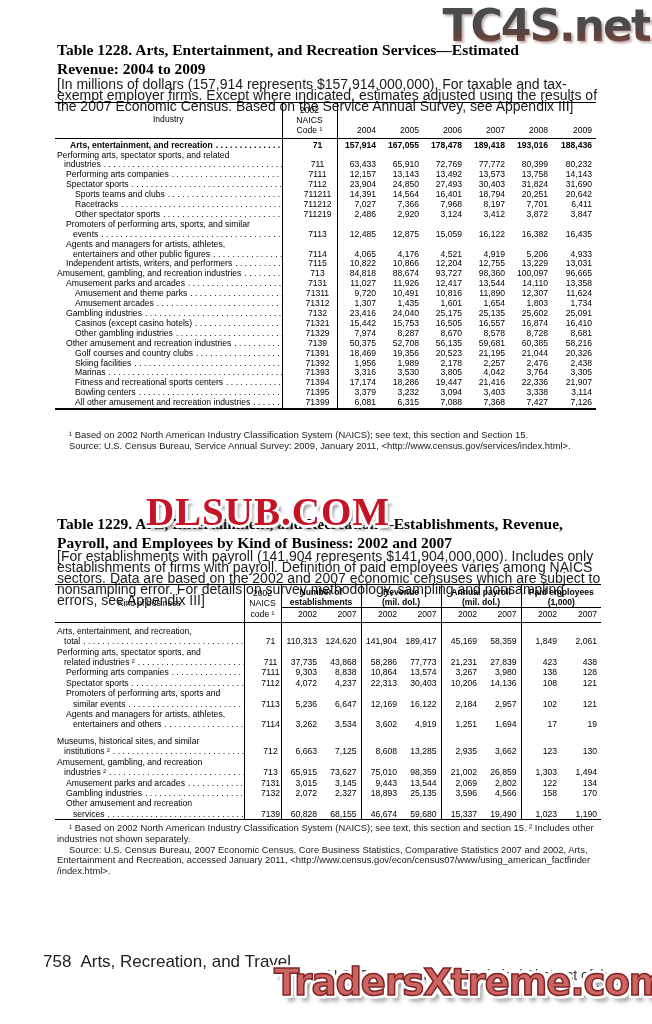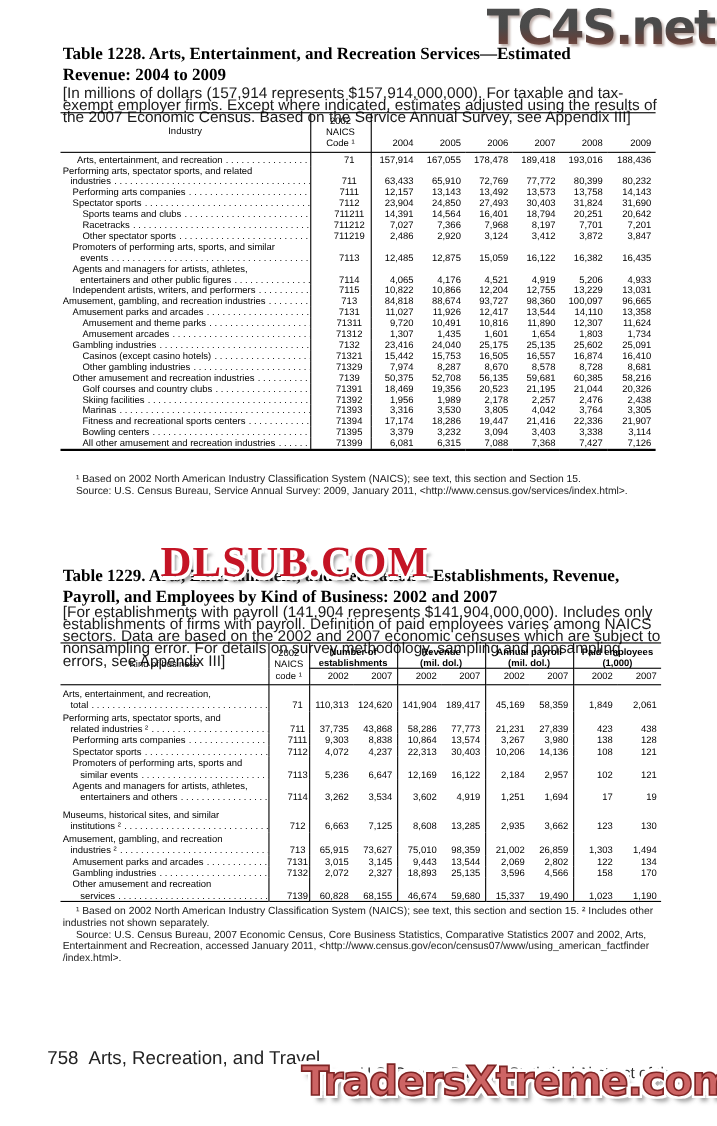--- a/index.html
+++ b/index.html
@@ -59,21 +59,21 @@
   tr.bold{font-weight:bold;}
   tr.gap td{padding-top:6px;}
   .vr{border-right:1px solid #000;}
 
   
   #t1228{top:102px;width:541px;line-height:9.9px;
          border-top:1.5px solid #000;border-bottom:2.5px solid #000;}
   #t1228 thead th{border-bottom:1.5px solid #000;padding-top:2px;padding-bottom:2px;}
   #t1228 .h-ind{vertical-align:middle;text-align:center;}
   #t1228 .h-naics{vertical-align:middle;text-align:center;white-space:pre-line;line-height:10.2px;}
-  #t1228 tbody tr:first-child td{padding-top:2px;}
+  #t1228 tbody tr:first-child td{padding-top:2px;font-weight:bold;}
 
   
   #t1229{top:584px;width:546px;line-height:10.4px;
          border-top:1.5px solid #000;border-bottom:1.5px solid #000;}
   #t1229 .h-kind{vertical-align:middle;text-align:center;border-bottom:1.5px solid #000;}
   #t1229 .h-naics{vertical-align:middle;text-align:center;white-space:pre-line;line-height:10.2px;
                   border-bottom:1.5px solid #000;}
   #t1229 .gth{text-align:center;white-space:pre-line;line-height:10.2px;
               border-bottom:1px solid #000;padding-top:2px;font-weight:bold;}
   #t1229 .yr{border-bottom:1.5px solid #000;padding-top:1px;padding-bottom:2px;}
@@ -203,21 +203,21 @@
               <span class="t">Racetracks</span>
               <span class="dots"></span>
             </div>
           </td>
           <td class="code vr">711212</td>
           <td class="num">7,027</td>
           <td class="num">7,366</td>
           <td class="num">7,968</td>
           <td class="num">8,197</td>
           <td class="num">7,701</td>
-          <td class="num">7,201</td>
+          <td class="num">6,411</td>
         </tr>
         <tr>
           <td class="lbl vr ind2">
             <div class="line">
               <span class="t">Other spectator sports</span>
               <span class="dots"></span>
             </div>
           </td>
           <td class="code vr">711219</td>
           <td class="num">2,486</td>

